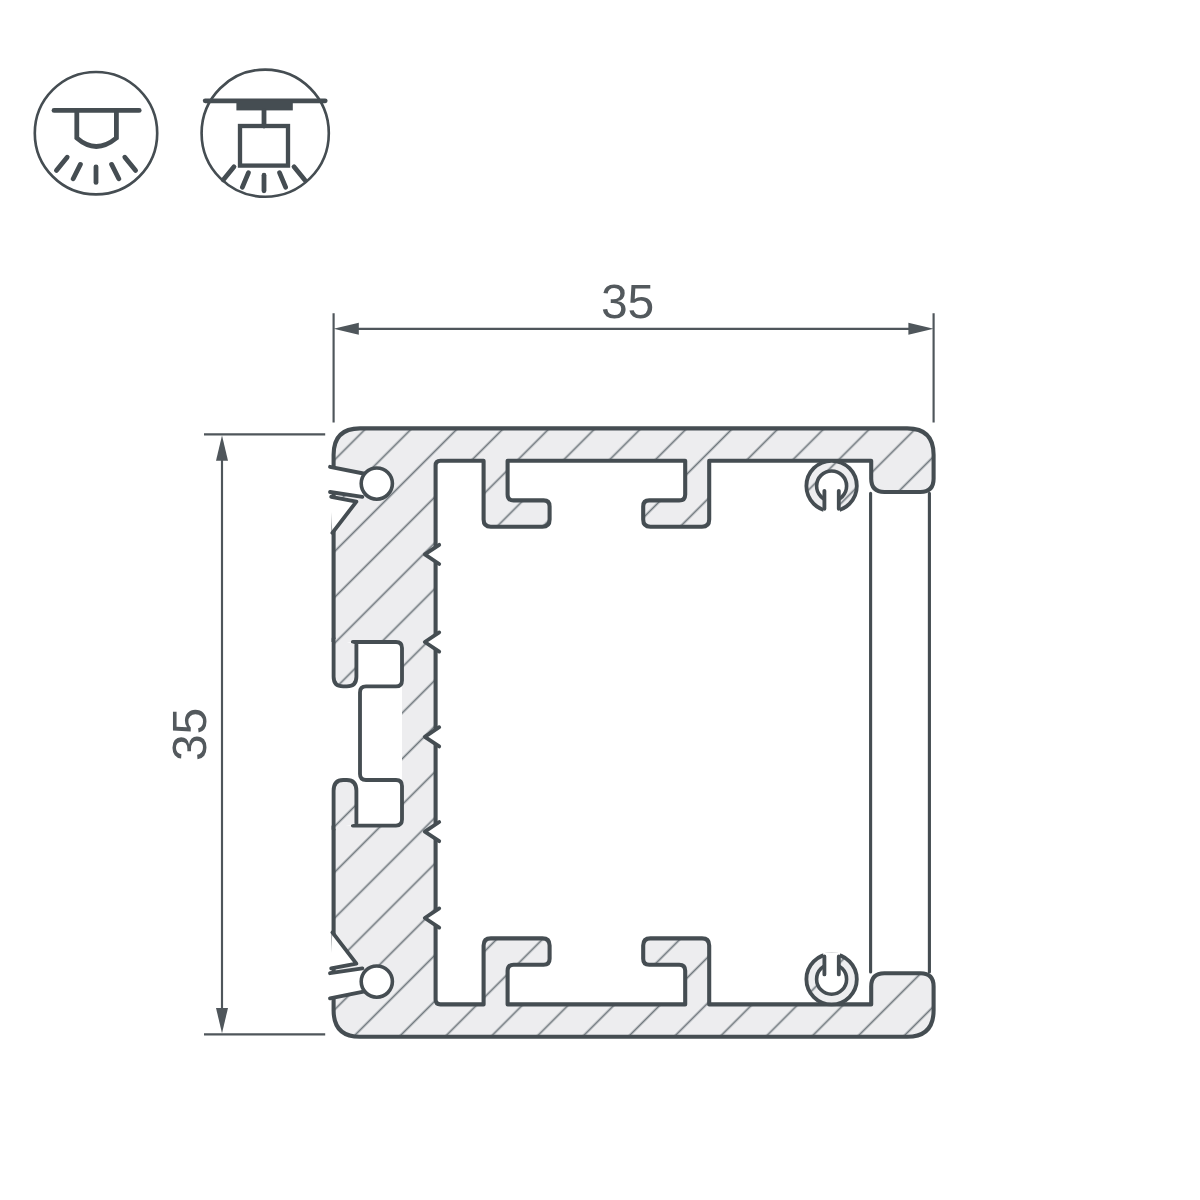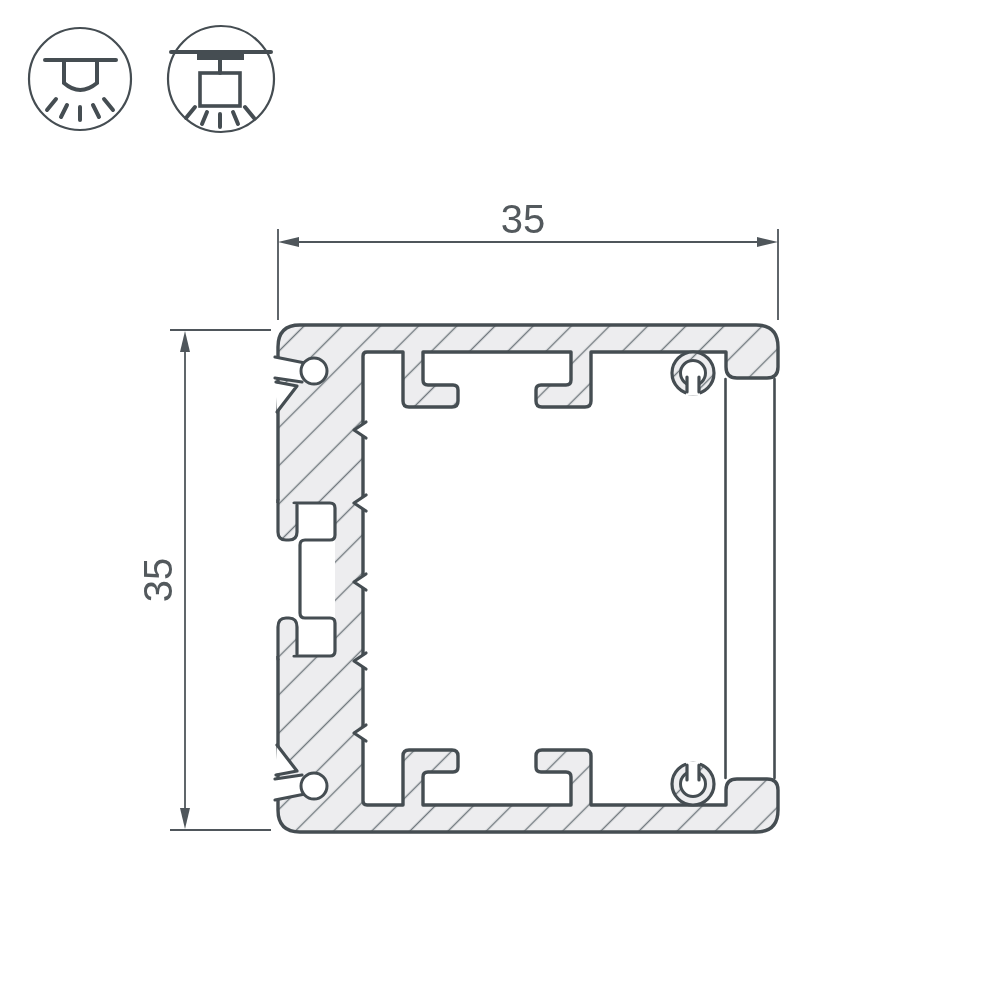--- a/index.html
+++ b/index.html
@@ -1,17 +1,17 @@
 <!DOCTYPE html>
 <html><head>
 <meta charset="utf-8">
 <style>
   html,body{margin:0;padding:0;background:#ffffff;}
   .canvas{position:relative;width:1000px;height:908px;background:#ffffff;overflow:hidden;
-          font-family:"Liberation Sans", sans-serif;}
+          font-family:"Liberation Sans", sans-serif;margin-top:32px;}
   svg{display:block;}
   .outline{fill:url(#hatch);stroke:#454d52;stroke-width:3.4;stroke-linejoin:round;}
   .metal{fill:url(#hatch);stroke:#454d52;stroke-width:3.2;stroke-linejoin:round;stroke-linecap:round;}
   .cut{fill:#ffffff;stroke:none;}
   .cutline{fill:none;stroke:#454d52;stroke-width:3.2;stroke-linejoin:round;stroke-linecap:round;}
   .hole{fill:#ffffff;stroke:#454d52;stroke-width:3;}
   .screen{fill:none;stroke:#454d52;stroke-width:2.6;stroke-linecap:round;}
   .dim{stroke:#4f565b;stroke-width:1.8;fill:none;}
   .arrow{fill:#4f565b;stroke:none;}
   .dimtext{font-size:40px;font-family:"Liberation Sans", sans-serif;}

